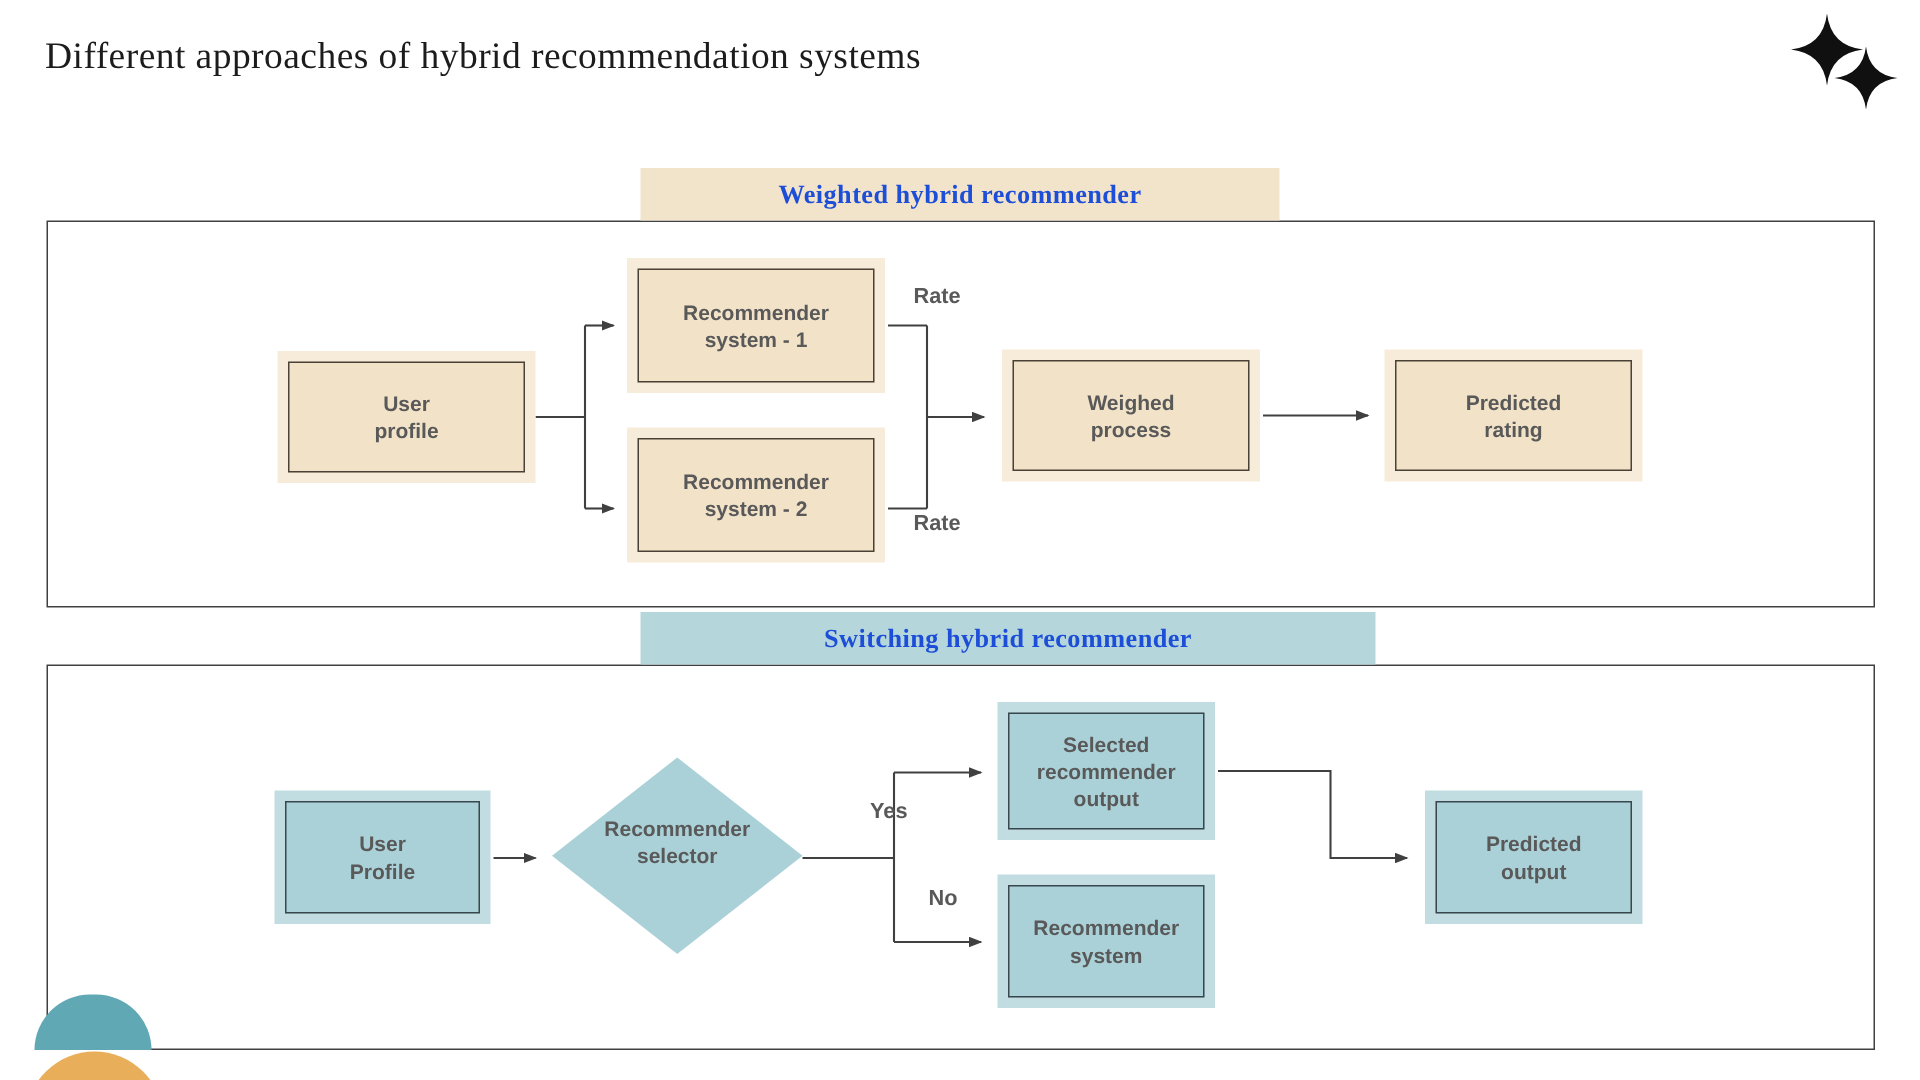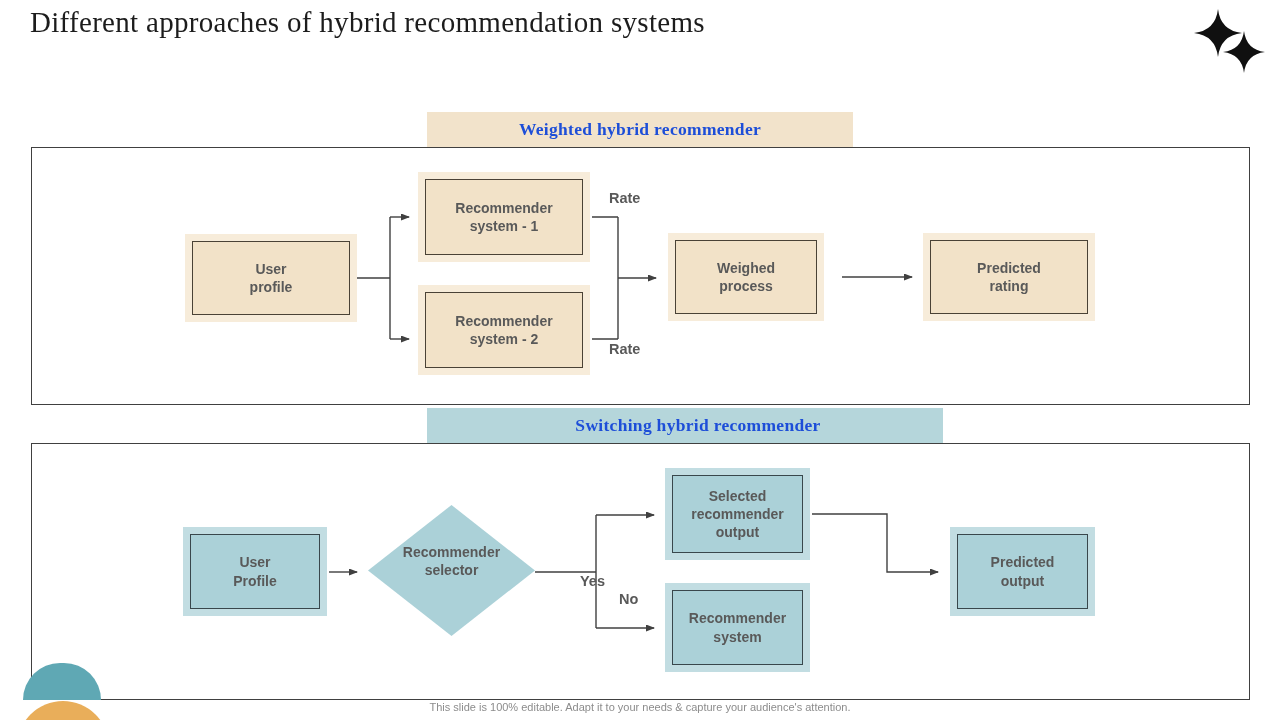--- a/index.html
+++ b/index.html
@@ -9,40 +9,40 @@
     --footer-text:#8C8C8C; --circle-teal:#5FA8B4; --circle-orange:#E9AE5A; --sparkle:#101010;
   }
   html,body{margin:0;padding:0;}
   #slide{
     position:relative; width:1280px; height:720px; background:#ffffff;
     overflow:hidden; font-family:"Liberation Sans","DejaVu Sans",sans-serif;
   }
   .abs{position:absolute;}
   
   .title{
-    left:30px; top:6px; width:1100px;
+    left:30px; top:24px; width:1100px;
     font-family:"Liberation Serif","DejaVu Serif",serif;
-    font-size:29px; color:var(--title-text); letter-spacing:0.3px;
+    font-size:25px; color:var(--title-text); letter-spacing:0.3px;
   }
   .subtitle{
     left:30px; top:69px; width:1216px;
     font-size:10.8px; line-height:1.32; color:var(--body-text);
   }
   
   .sparkles{ left:1190px; top:8px; width:82px; height:72px; }
   .sparkle{ fill:var(--sparkle); }
   
   .section-header{
     height:35px; display:flex; align-items:center; justify-content:center;
     font-family:"Liberation Serif","DejaVu Serif",serif;
     font-weight:bold; font-size:17.5px; color:#1d4ed8; letter-spacing:0.3px;
     z-index:3;
   }
   .header-tan{ left:427px; top:112px; width:426px; background:var(--tan-header); }
-  .header-teal{ left:427px; top:408px; width:490px; background:var(--teal-header);padding-left:26px; }
+  .header-teal{ left:427px; top:408px; width:490px; background:var(--teal-header); }
   
   .panel{ border:1.5px solid var(--line); background:transparent; box-sizing:border-box; z-index:1; }
   .panel-1{ left:31px; top:147px; width:1219px; height:258px; }
   .panel-2{ left:31px; top:443px; width:1219px; height:257px; }
   
   .node{ padding:7px; box-sizing:border-box; z-index:2; }
   .node .inner{
     width:100%; height:100%; box-sizing:border-box;
     display:flex; align-items:center; justify-content:center; text-align:center;
     font-weight:bold; font-size:14px; line-height:1.3; color:var(--node-text);
@@ -60,21 +60,21 @@
   .diamond-label{
     left:381px; top:543px; width:141px; text-align:center;
     font-weight:bold; font-size:14px; line-height:1.3; color:var(--node-text);
     white-space:pre-line; z-index:3;
   }
   .edge-label{
     font-weight:bold; font-size:14.5px; color:var(--node-text); z-index:3;text-align:right;
   }
   .lbl-rate-top{ left:609px; top:190px; }
   .lbl-rate-bottom{ left:609px; top:341px; }
-  .lbl-yes{ left:580px; top:533px;margin-top:40px; }
+  .lbl-yes{ left:580px; top:533px; }
   .lbl-no{ left:583px; top:591px;margin-left:36px; }
   
   .footer{
     left:0; top:701px; width:1280px; text-align:center;
     font-size:11px; color:var(--footer-text);
   }
   .half-circle-teal{
     left:23px; top:663px; width:78px; height:37px;
     border-radius:78px 78px 0 0; background:var(--circle-teal); z-index:2;
   }
@@ -129,21 +129,21 @@
 profile</div>
   </div>
   <div class="abs node tan" style="left:418px;top:172px;width:172px;height:90px">
     <div class="inner">Recommender
 system - 1</div>
   </div>
   <div class="abs node tan" style="left:418px;top:285px;width:172px;height:90px">
     <div class="inner">Recommender
 system - 2</div>
   </div>
-  <div class="abs node tan" style="left:668px;top:233px;width:156px;height:88px">
+  <div class="abs node tan" style="left:668px;top:233px;width:172px;height:88px">
     <div class="inner">Weighed
 process</div>
   </div>
   <div class="abs node tan" style="left:923px;top:233px;width:172px;height:88px">
     <div class="inner">Predicted
 rating</div>
   </div>
   <div class="abs edge-label lbl-rate-top">Rate</div>
   <div class="abs edge-label lbl-rate-bottom">Rate</div>
 
@@ -164,15 +164,14 @@
   </div>
   <div class="abs node teal" style="left:950px;top:527px;width:145px;height:89px">
     <div class="inner">Predicted
 output</div>
   </div>
   <div class="abs edge-label lbl-yes">Yes</div>
   <div class="abs edge-label lbl-no">No</div>
 
   <div class="abs half-circle-teal"></div>
   <div class="abs circle-orange"></div>
-  <div class="abs footer">This slide is 100% editable. Adapt it to your needs &amp; capture your audience's attention.</div>
 
 </div>
 
 </body></html>

